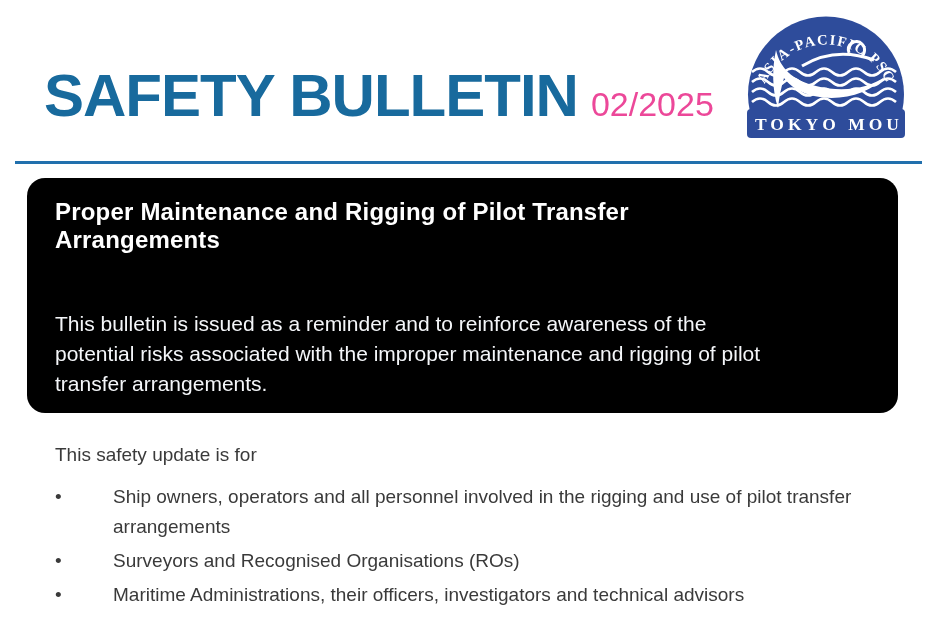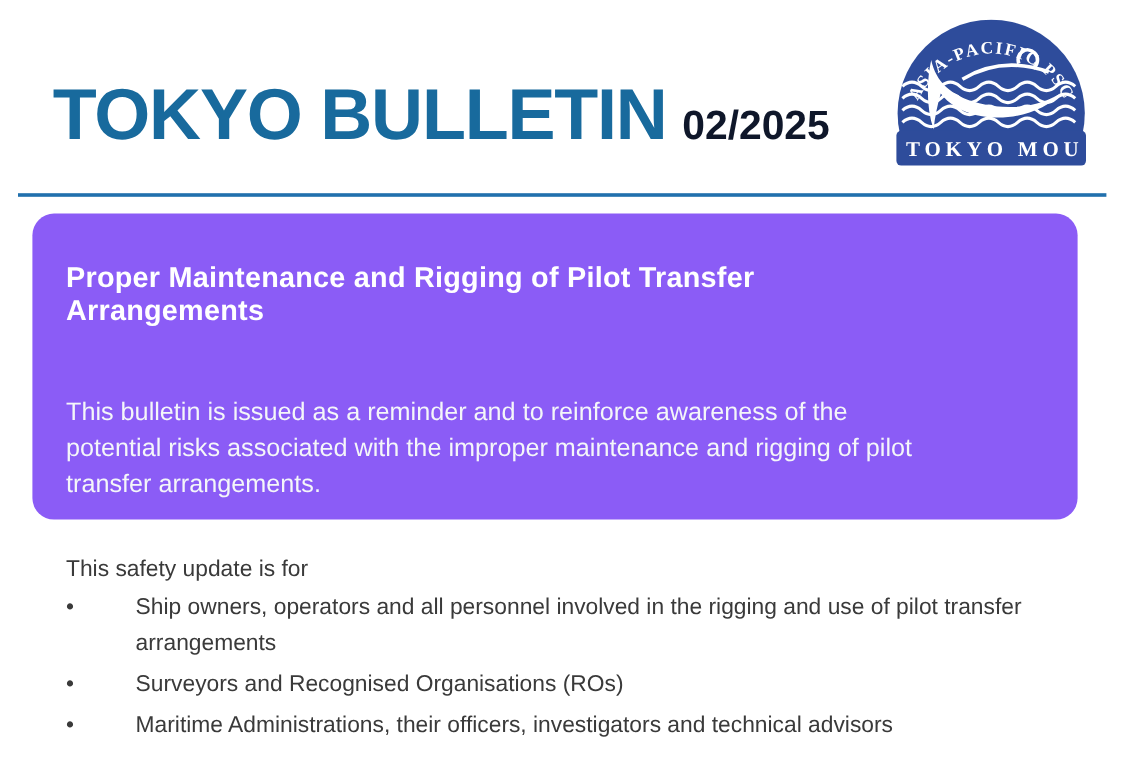--- a/index.html
+++ b/index.html
@@ -17,82 +17,82 @@
   .title-row {
     display: flex; align-items: baseline;
     padding: 66px 0 0 44px;
   }
   .bulletin-title {
     font-size: 60px; font-weight: bold;
     color: #186a9d; letter-spacing: -1px;
     line-height: 60px; white-space: nowrap;
   }
   .issue-number {
-    font-size: 34px; font-weight: bold;
-    color: #0f172a; margin-left: 13px; white-space: nowrap;
+    font-size: 34px; font-weight: normal;
+    color: #ec4899; margin-left: 13px; white-space: nowrap;
   }
   .logo-wrap { position: absolute; top: 16px; right: 31px; width: 160px; height: 124px; }
 
   .rule { height: 3px; background: #2170ad; margin: 0 15px; }
 
   
   .issue-date {
     margin: 15px 0 0 50px;
     font-size: 30px; font-weight: bold;
     color: #186a9d; line-height: 36px;
   }
 
   
   .highlight-box {
     margin: 14px 0 0 27px;
     width: 815px;
-    background: #8b5cf6;
+    background: #000000;
     border-radius: 18px;
-    padding: 40px 28px 14px 28px;
+    padding: 20px 28px 14px 28px;
     color: #ffffff;
   }
   .highlight-heading {
     font-size: 24px; font-weight: bold;
     line-height: 28px; max-width: 690px;
     letter-spacing: 0.2px;
   }
   .highlight-body {
     margin-top: 55px;
     font-size: 21px; line-height: 30px;
     max-width: 712px; color: #f4f6f9;
   }
 
   
   .audience {
     margin: 28px 0 0 55px;
     width: 880px;
     color: #3a3a3a;
     font-size: 19px;
   }
-  .audience-intro { line-height: 28px; margin-bottom: 3px; }
+  .audience-intro { line-height: 28px; margin-bottom: 13px; }
   .audience-list { list-style: none; margin: 0; padding: 0; }
   .audience-list li {
     position: relative;
     padding-left: 58px;
     line-height: 30px;
     margin-bottom: 4px;
   }
   .bullet-marker {
     position: absolute; left: 0; top: 0;
     font-size: 19px; line-height: 30px;
   }
 </style>
 </head>
 <body>
 
 <div class="page">
 
   <div class="header">
     <div class="title-row">
-      <span class="bulletin-title">TOKYO BULLETIN</span>
+      <span class="bulletin-title">SAFETY BULLETIN</span>
       <span class="issue-number">02/2025</span>
     </div>
 
     <div class="logo-wrap">
       <svg width="160" height="124" viewBox="0 0 160 124" xmlns="http://www.w3.org/2000/svg">
         <defs>
           <clipPath id="domeclip">
             <path d="M 4,96 A 78,78 0 1 1 156,96 Z"></path>
           </clipPath>
           <path id="arcpath" d="M 14,84 A 67,67 0 0 1 146,84" fill="none"></path>

